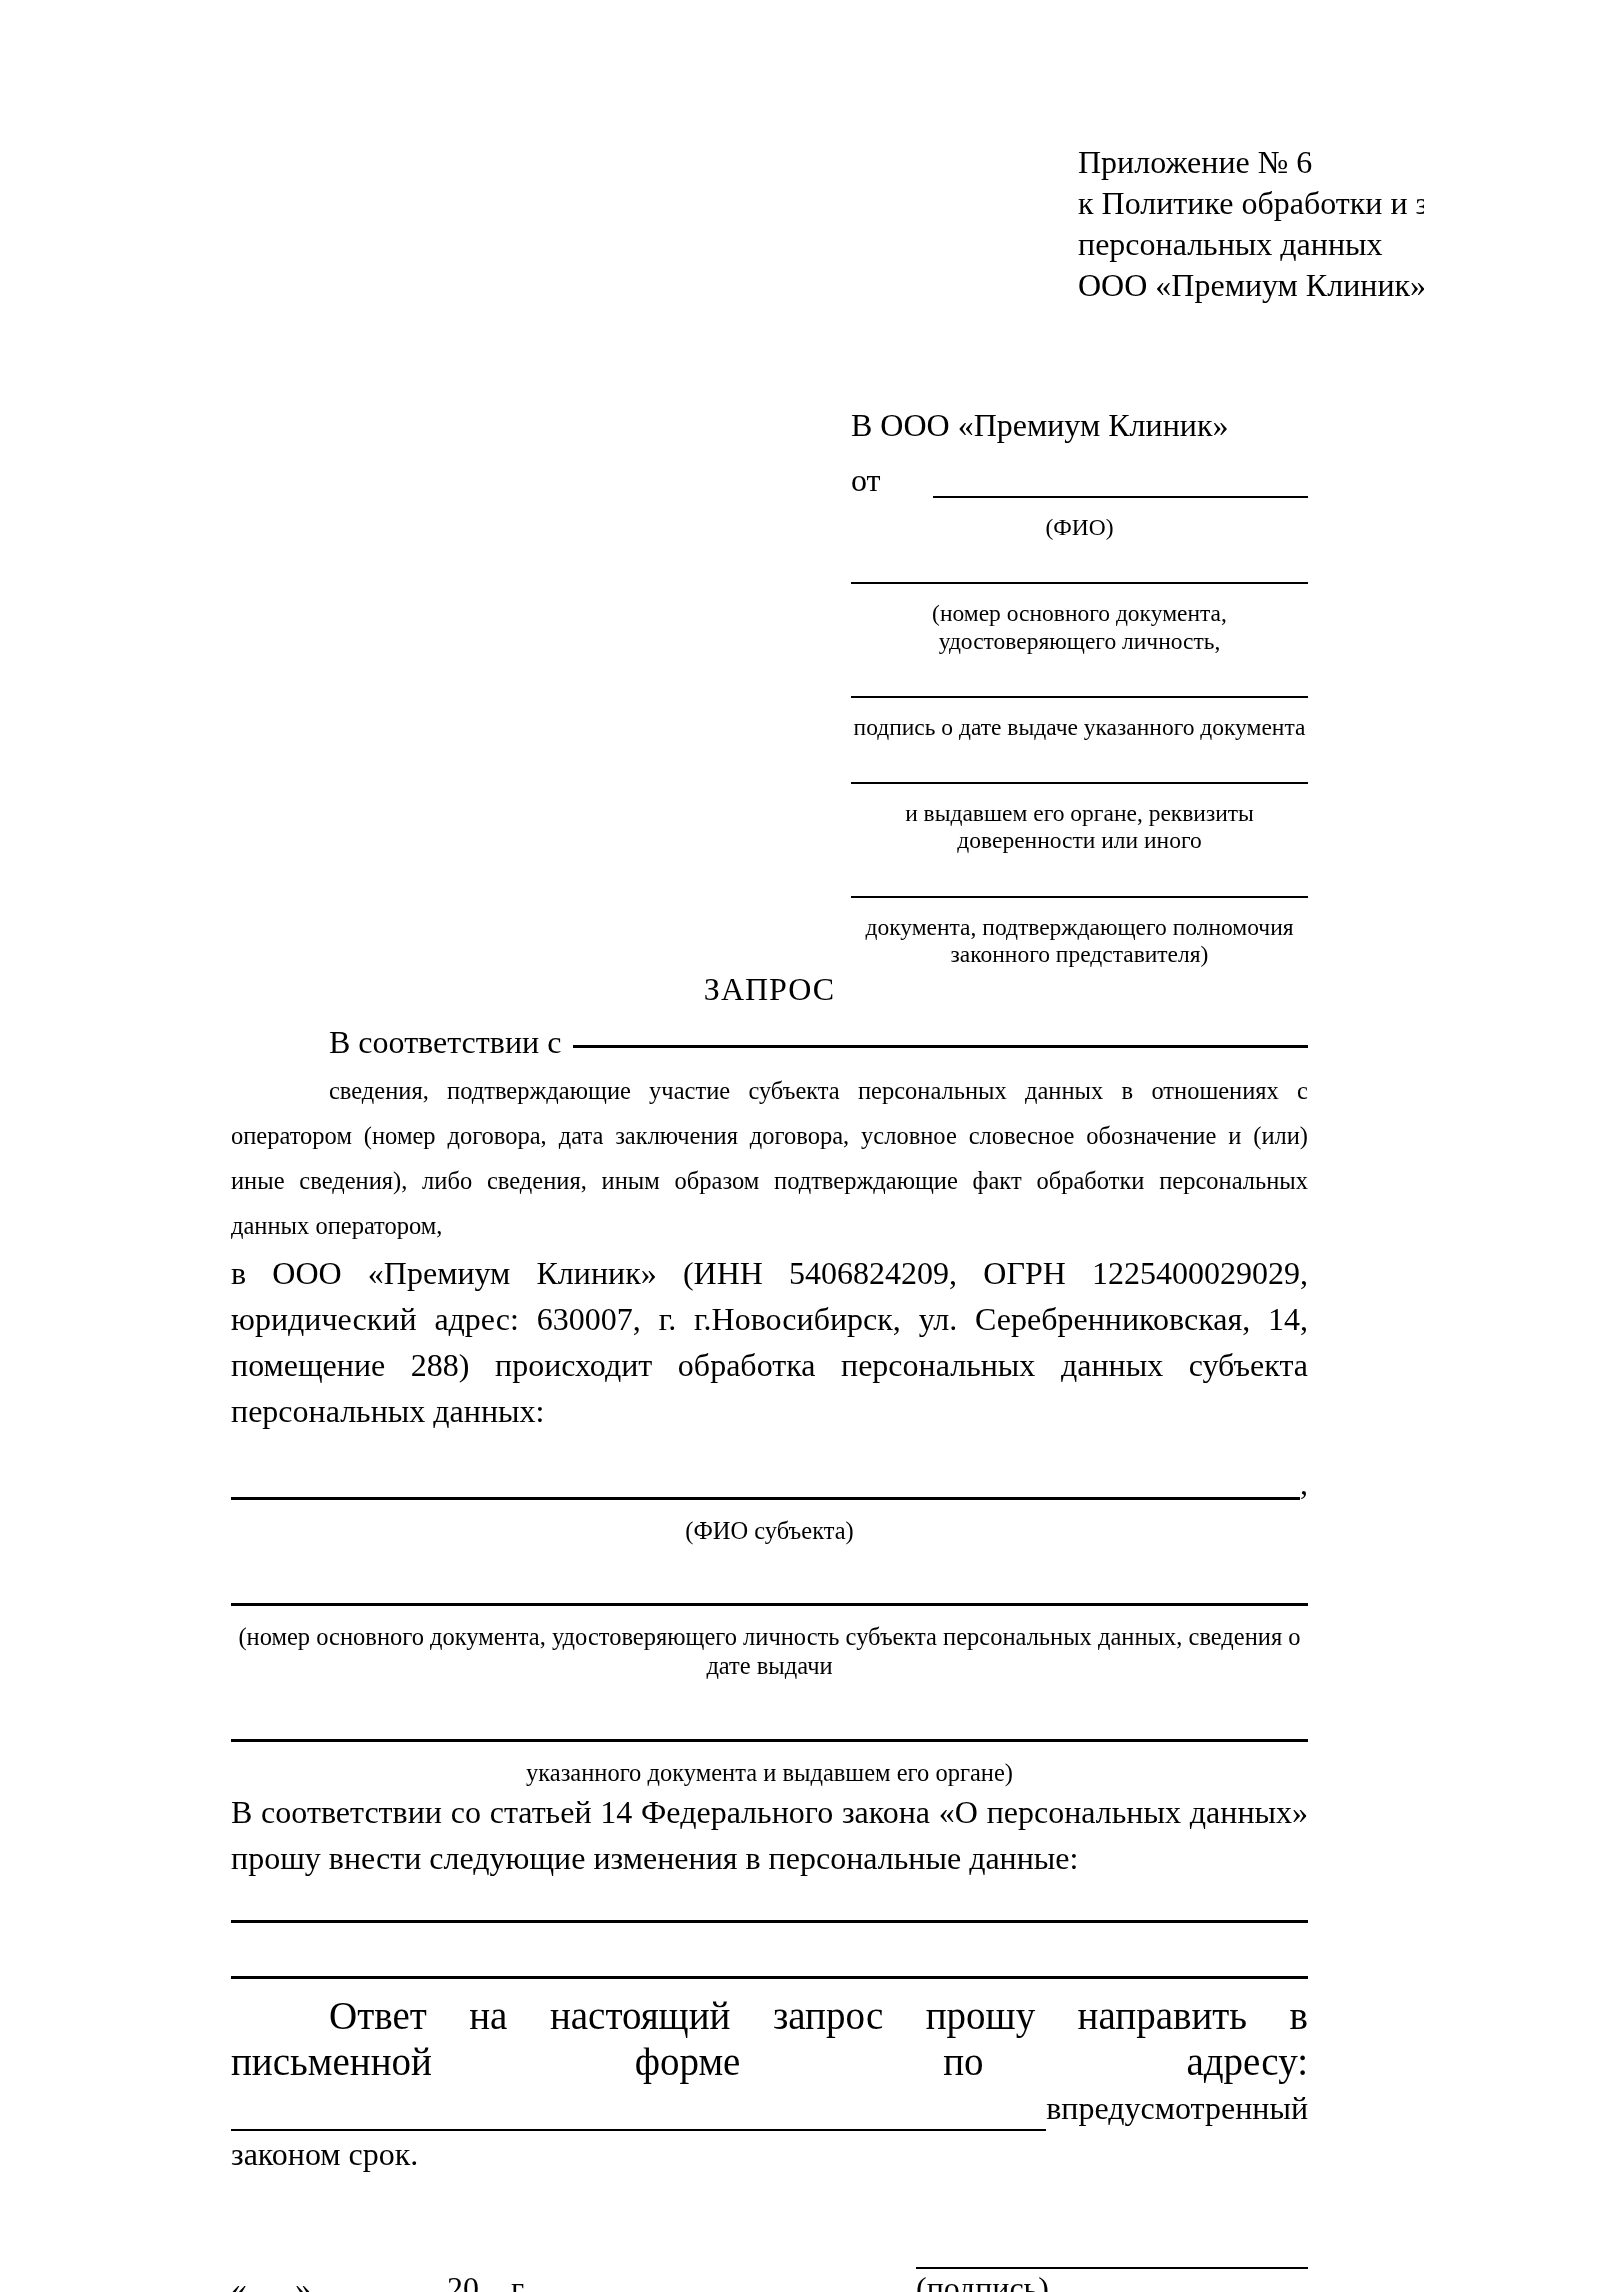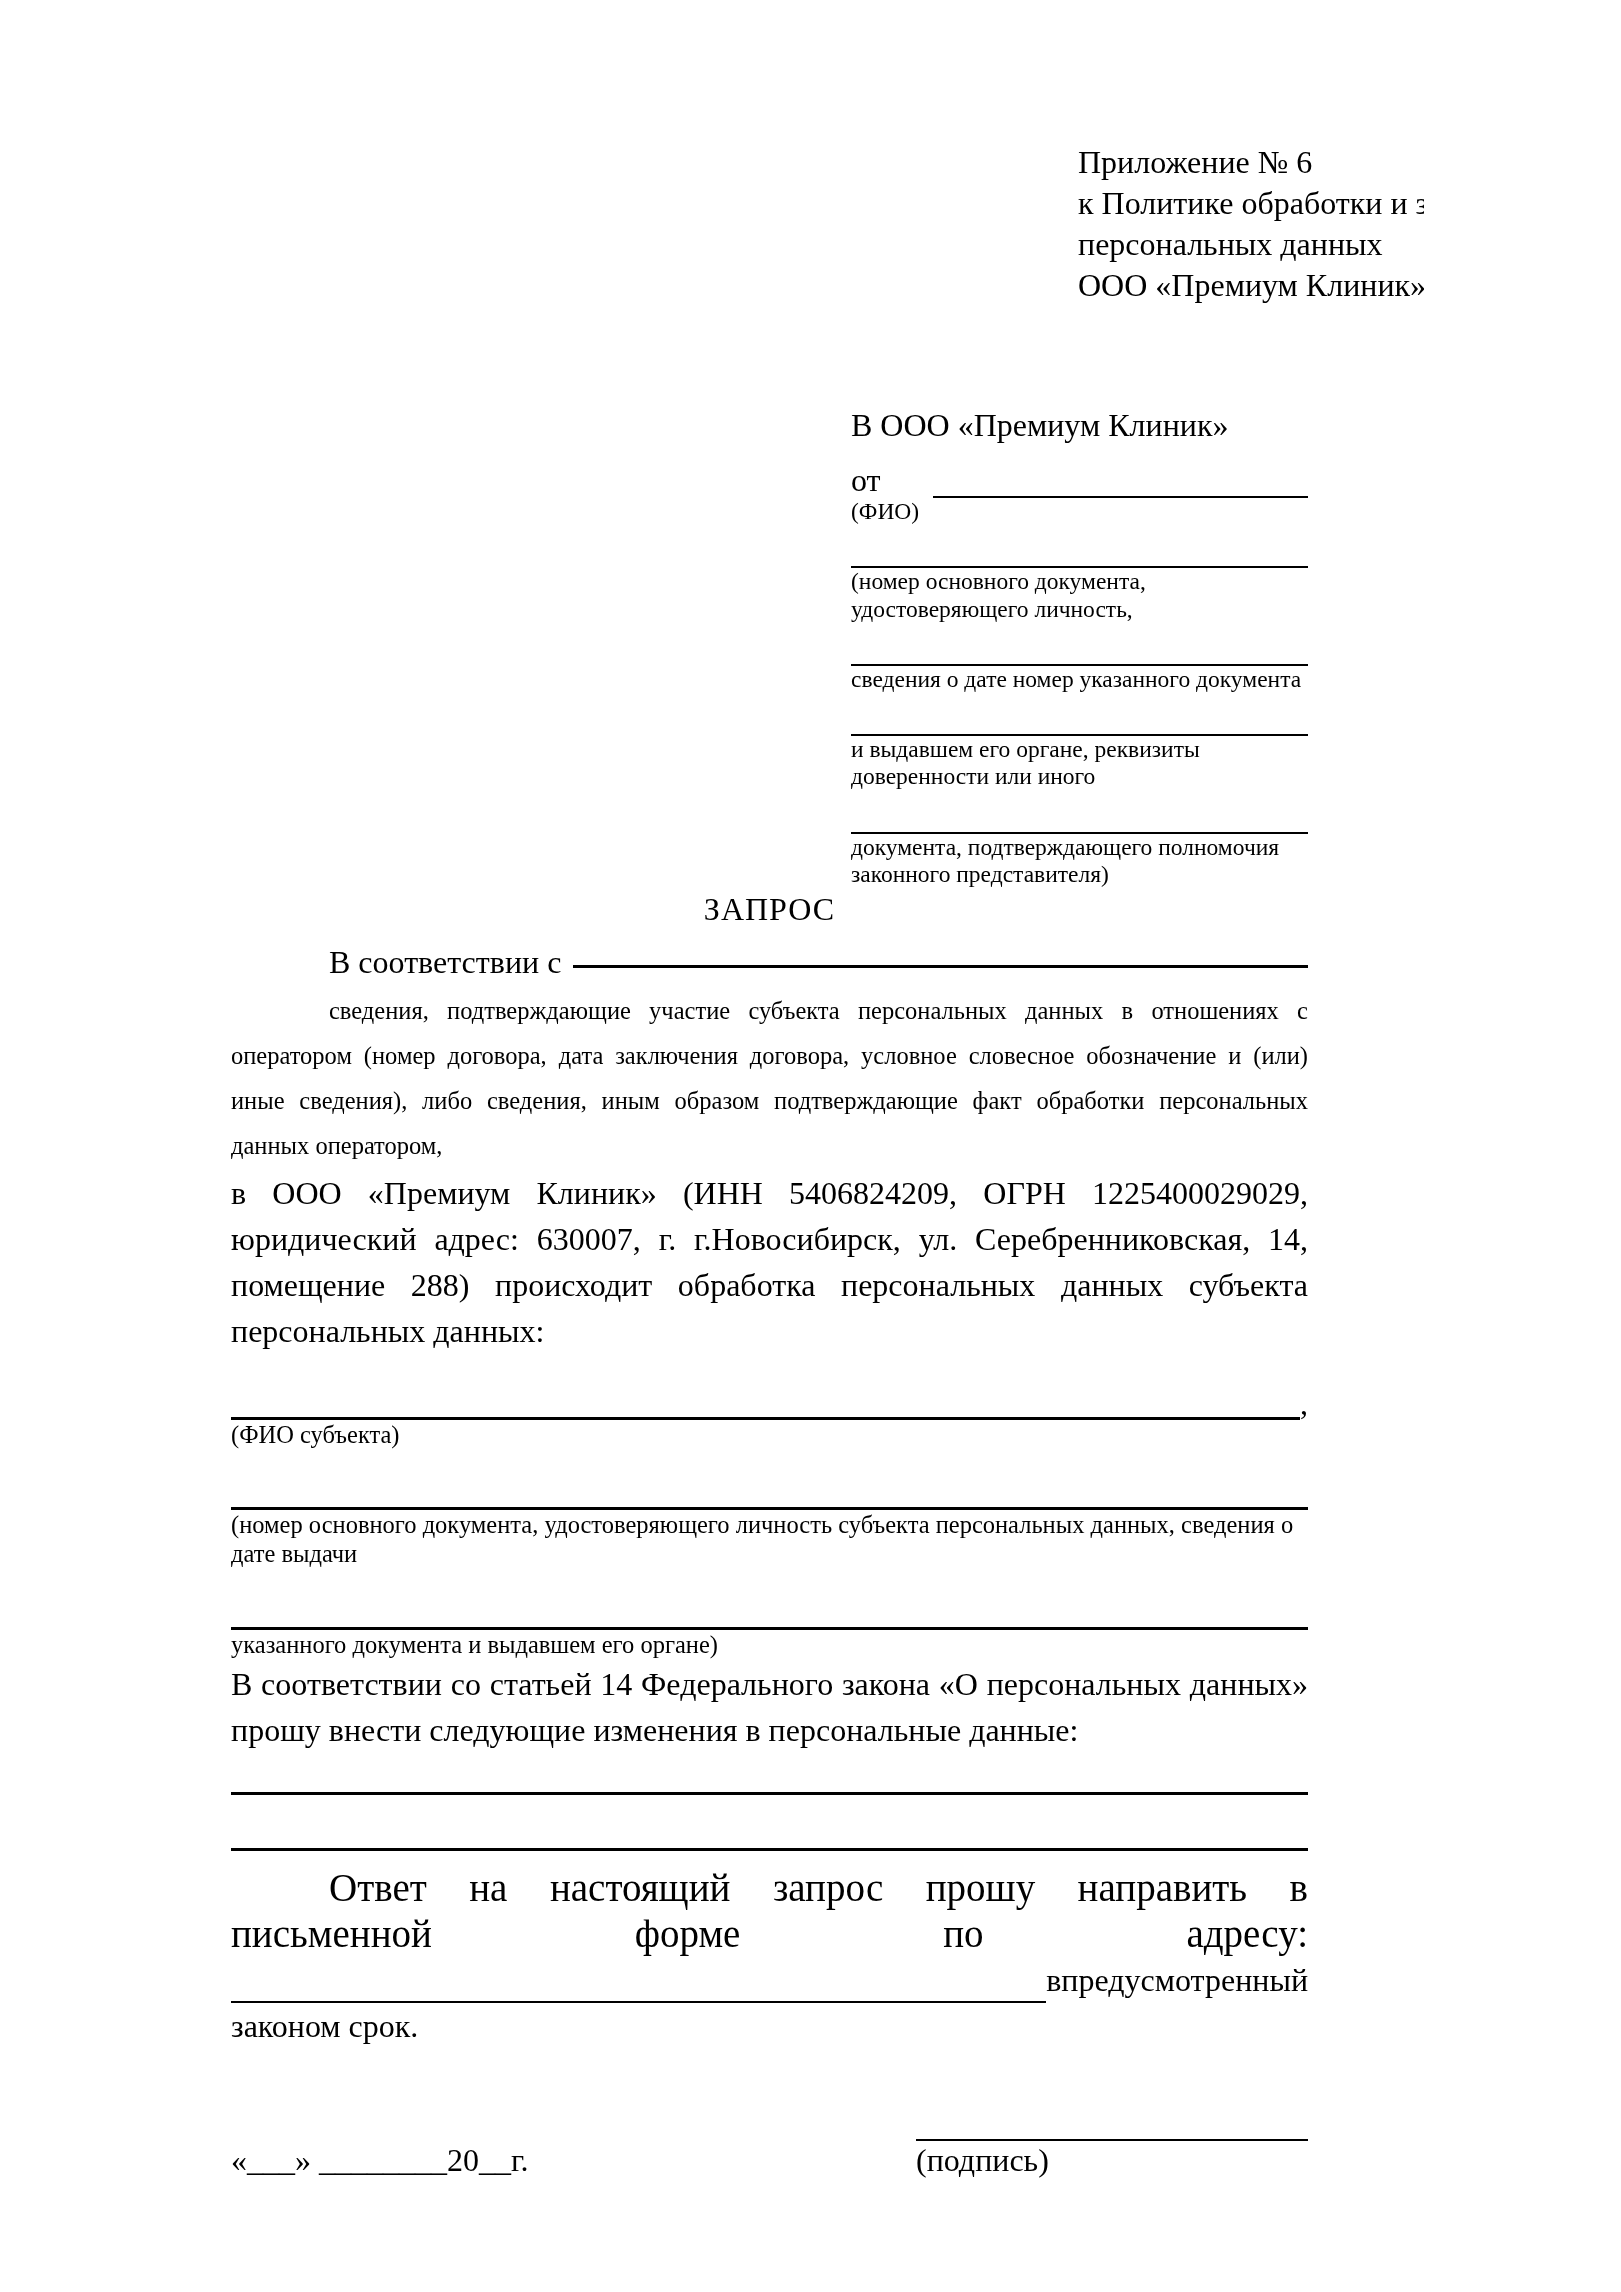--- a/index.html
+++ b/index.html
@@ -51,21 +51,22 @@
     align-items: flex-end;
     height: 51px;
     gap: 43px;
   }
   .from-row .from-label { line-height: 35px; }
   .uline { border-bottom: 2.9px solid #000; }
   .from-row .uline { flex: 1; height: 5.9px; margin-left: 9.8px; }
   .cap {
     font-size: 23.5px;
     line-height: 27.4px;
-    text-align: left;
+    text-align: center;
+    margin-top: 16px;
   }
   .field { margin-top: 7.8px; }
   .field .uline { height: 33px; }
 
   
   .zapros {
     text-align: center;
     font-size: 32px;
     line-height: 43px;
     letter-spacing: 1px;
@@ -167,21 +168,21 @@
       <div class="uline"></div>
     </div>
     <div class="cap">(ФИО)</div>
 
     <div class="field">
       <div class="uline"></div>
       <div class="cap">(номер основного документа, удостоверяющего личность,</div>
     </div>
     <div class="field">
       <div class="uline"></div>
-      <div class="cap">сведения о дате номер указанного документа</div>
+      <div class="cap">подпись о дате выдаче указанного документа</div>
     </div>
     <div class="field">
       <div class="uline"></div>
       <div class="cap">и выдавшем его органе, реквизиты доверенности или иного</div>
     </div>
     <div class="field">
       <div class="uline"></div>
       <div class="cap">документа, подтверждающего полномочия законного представителя)</div>
     </div>
   </div>

